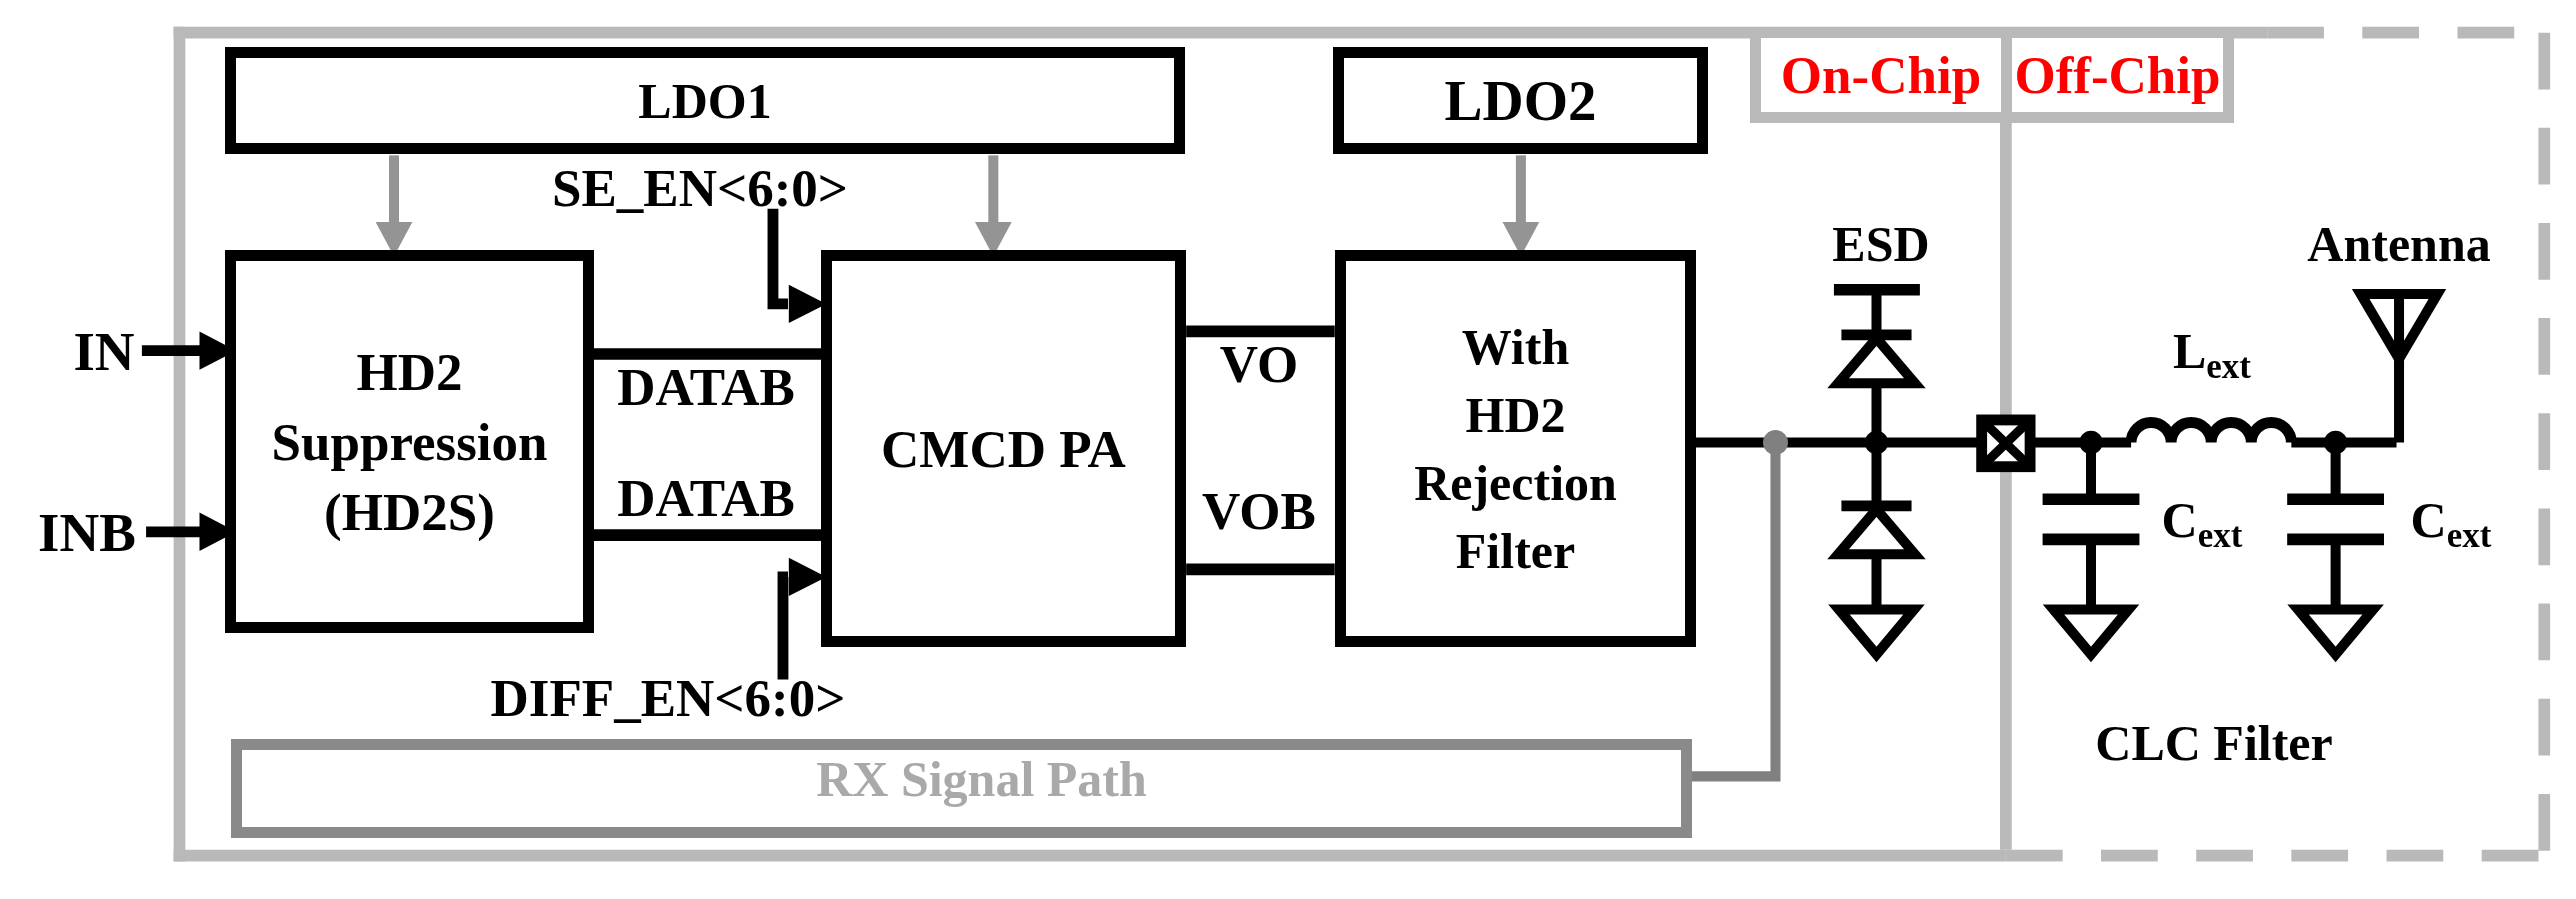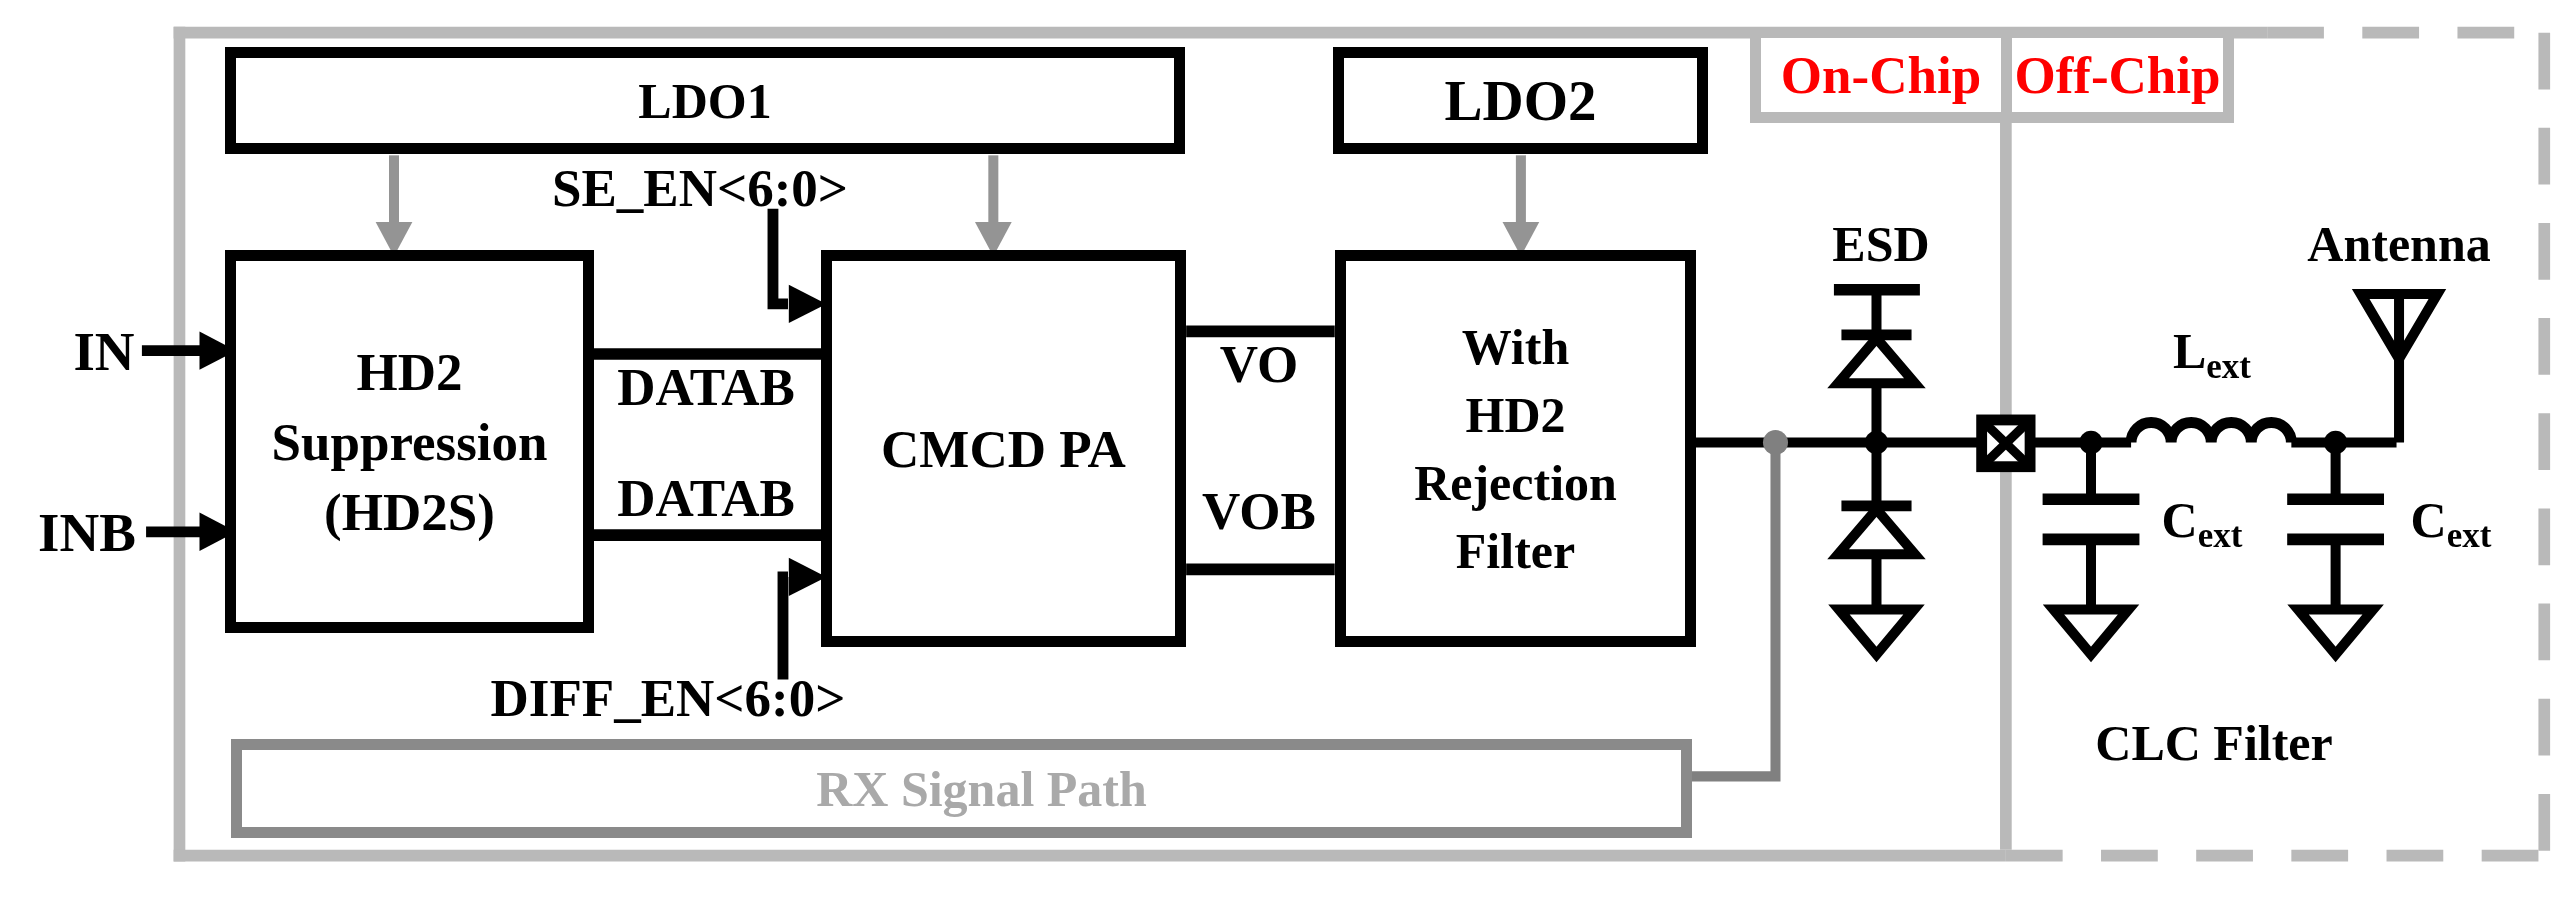--- a/index.html
+++ b/index.html
@@ -7,21 +7,21 @@
        font-family:"Liberation Serif",serif;font-weight:bold;color:#000;}
   svg.wires{position:absolute;left:0;top:0;z-index:1;}
   .blockbox{position:absolute;background:#fff;border:11px solid #000;box-sizing:border-box;
             display:flex;flex-direction:column;align-items:center;justify-content:center;
             text-align:center;z-index:2;}
   .blockbox span{display:block;}
   .regionbox{position:absolute;background:#fff;border:11px solid #b9b9b9;box-sizing:border-box;
              display:flex;align-items:center;justify-content:center;color:#fe0000;z-index:3;
              font-size:53px;}
   .rxbox{position:absolute;background:#fff;border:11px solid #8a8a8a;box-sizing:border-box;
-         display:flex;align-items:center;justify-content:center;color:#a9a9a9;font-size:50px;z-index:2;padding-left:40px;}
+         display:flex;align-items:flex-start;justify-content:center;color:#a9a9a9;font-size:50px;z-index:2;padding-left:40px;}
   .label{position:absolute;transform:translate(-50%,-50%);white-space:nowrap;z-index:4;}
   .f64{font-size:53px;} .f66{font-size:55px;} .f60{font-size:50px;}
   .sub{font-size:35px;vertical-align:-10px;}
   #ldo1{left:225px;top:47px;width:960px;height:107px;font-size:50px;}
   #ldo2{left:1333px;top:47px;width:375px;height:107px;font-size:57px;}
   #hd2s{left:225px;top:250px;width:369px;height:383px;font-size:53px;line-height:70px;}
   #pa{left:821px;top:250px;width:365px;height:397px;font-size:53px;line-height:70px;}
   #transformer{left:1335px;top:250px;width:361px;height:397px;font-size:50px;line-height:68px;}
   #onchip{left:1750px;top:27px;width:262px;height:96px;}
   #offchip{left:2001px;top:27px;width:233px;height:96px;}

